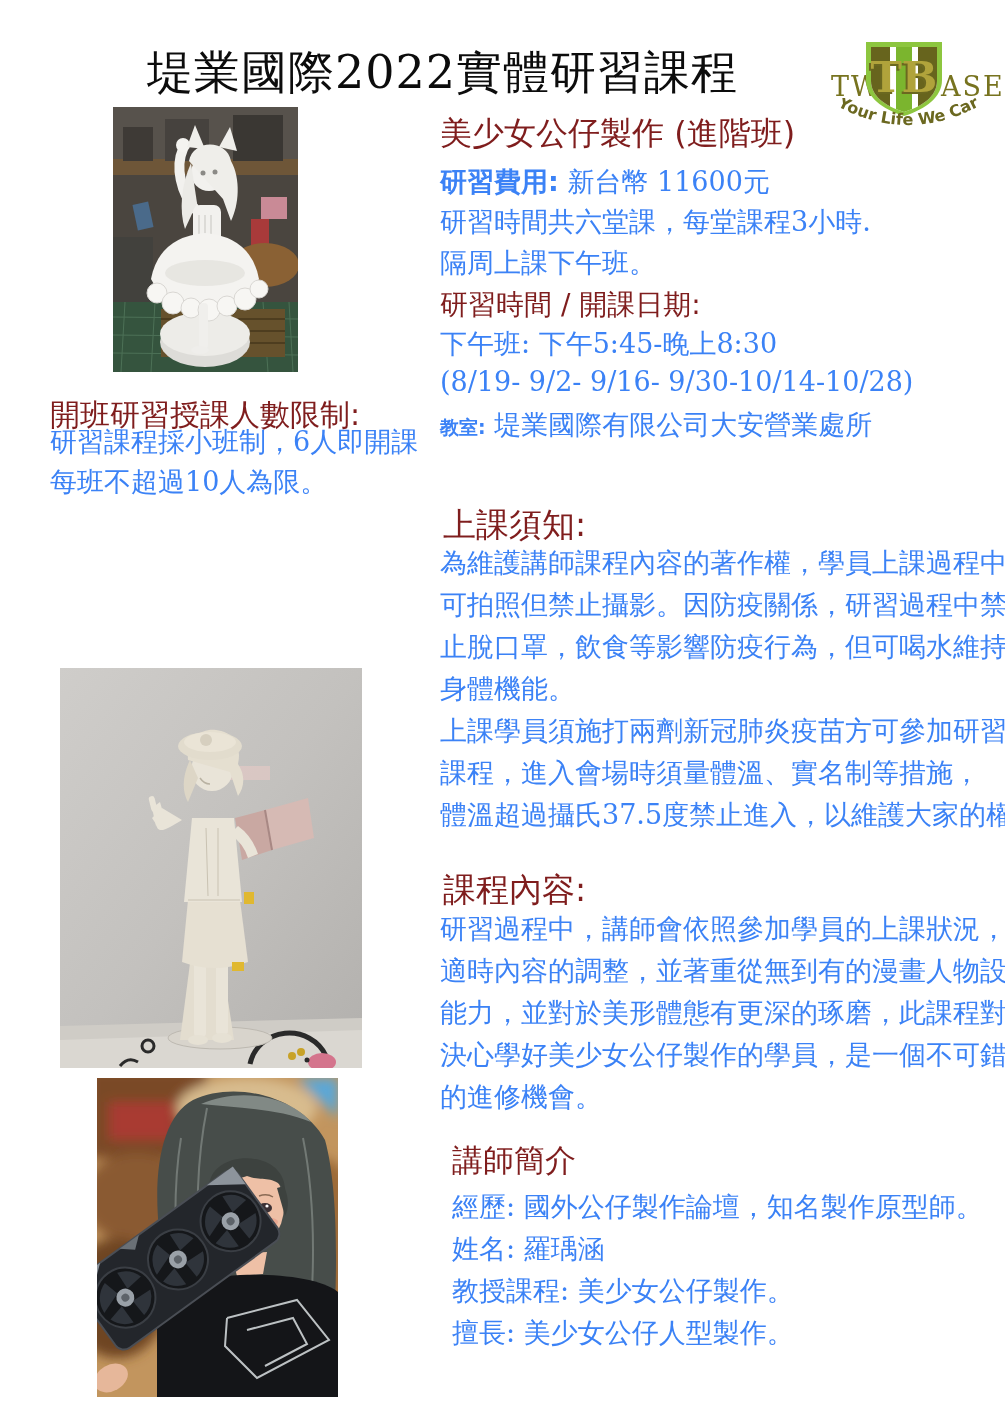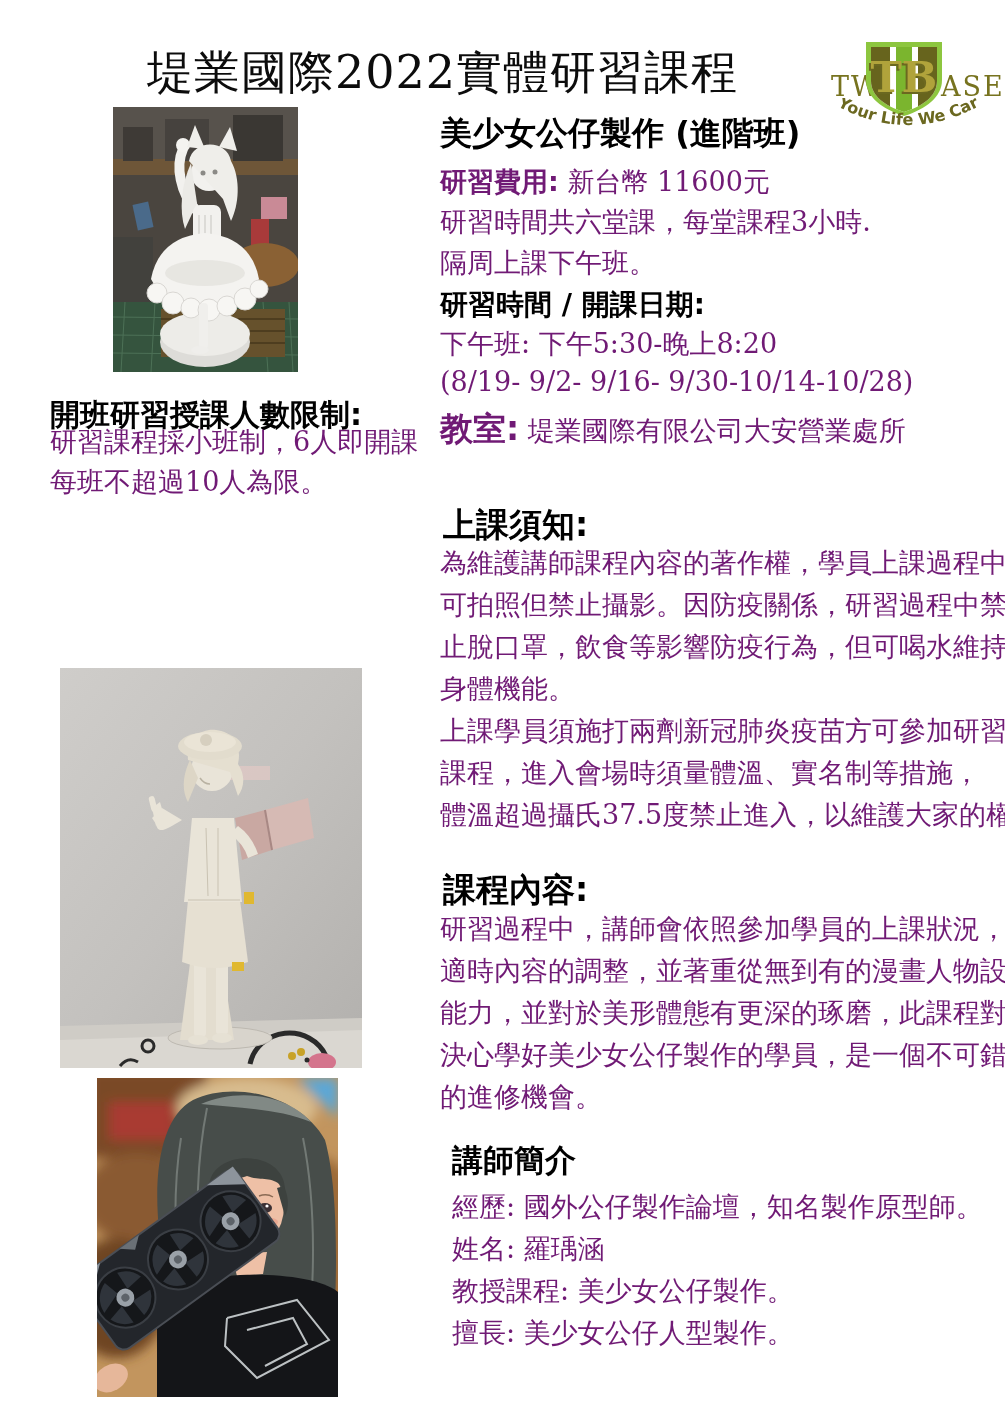--- a/index.html
+++ b/index.html
@@ -8,25 +8,25 @@
     font-family:"DejaVu Serif","Liberation Serif",serif;color:#000;
     overflow:hidden;
   }
   .abs{position:absolute;}
   .title{
     font-family:"DejaVu Serif","Liberation Serif",serif;
     font-size:46px;font-weight:400;color:#0c0c0c;letter-spacing:1px;white-space:nowrap;
   }
   .gothic{
     font-family:"DejaVu Sans","Liberation Sans",sans-serif;
-    font-weight:700;color:#000000;white-space:nowrap;
+    font-weight:400;color:#7f1d1d;white-space:nowrap;
   }
   .body-line{
     font-family:"DejaVu Serif","Liberation Serif",serif;
-    font-size:27px;color:#701a75;white-space:nowrap;
+    font-size:27px;color:#3b82f6;white-space:nowrap;
   }
   .lines{line-height:42px;}
   .brand-text{
     font-family:"DejaVu Serif","Liberation Serif",serif;
     font-size:27px;letter-spacing:2px;color:#77731f;font-weight:400;white-space:nowrap;
   }
   .label-b{font-family:"DejaVu Sans","Liberation Sans",sans-serif;font-weight:700;}
   .photo{display:block;}
 </style>
 </head>
@@ -130,24 +130,24 @@
 
   <div class="abs gothic" style="left:440px;top:112px;font-size:32px;">美少女公仔製作 (進階班)</div>
 
   <div class="abs body-line" style="left:440px;top:164px;">
     <span class="label-b" style="font-size:27px;">研習費用:</span>
     <span>新台幣 11600元</span>
   </div>
   <div class="abs body-line" style="left:440px;top:204px;">研習時間共六堂課，每堂課程3小時.</div>
   <div class="abs body-line" style="left:440px;top:245px;">隔周上課下午班。</div>
   <div class="abs gothic" style="left:440px;top:286px;font-size:28px;text-align:center;">研習時間 / 開課日期:</div>
-  <div class="abs body-line" style="left:440px;top:326px;">下午班: 下午5:30-晚上8:20</div>
+  <div class="abs body-line" style="left:440px;top:326px;">下午班: 下午5:45-晚上8:30</div>
   <div class="abs body-line" style="left:440px;top:366px;">(8/19- 9/2- 9/16- 9/30-10/14-10/28)</div>
   <div class="abs body-line" style="left:440px;top:407px;">
-    <span class="label-b" style="font-size:33px;">教室:</span>
+    <span class="label-b" style="font-size:19px;">教室:</span>
     <span>堤業國際有限公司大安營業處所</span>
   </div>
 
   <div class="abs gothic" style="left:443px;top:503px;font-size:33px;">上課須知:</div>
   <div class="abs lines" style="left:440px;top:542px;">
     <div class="body-line">為維護講師課程內容的著作權，學員上課過程中</div>
     <div class="body-line">可拍照但禁止攝影。因防疫關係，研習過程中禁</div>
     <div class="body-line">止脫口罩，飲食等影響防疫行為，但可喝水維持</div>
     <div class="body-line">身體機能。</div>
     <div class="body-line">上課學員須施打兩劑新冠肺炎疫苗方可參加研習</div>

